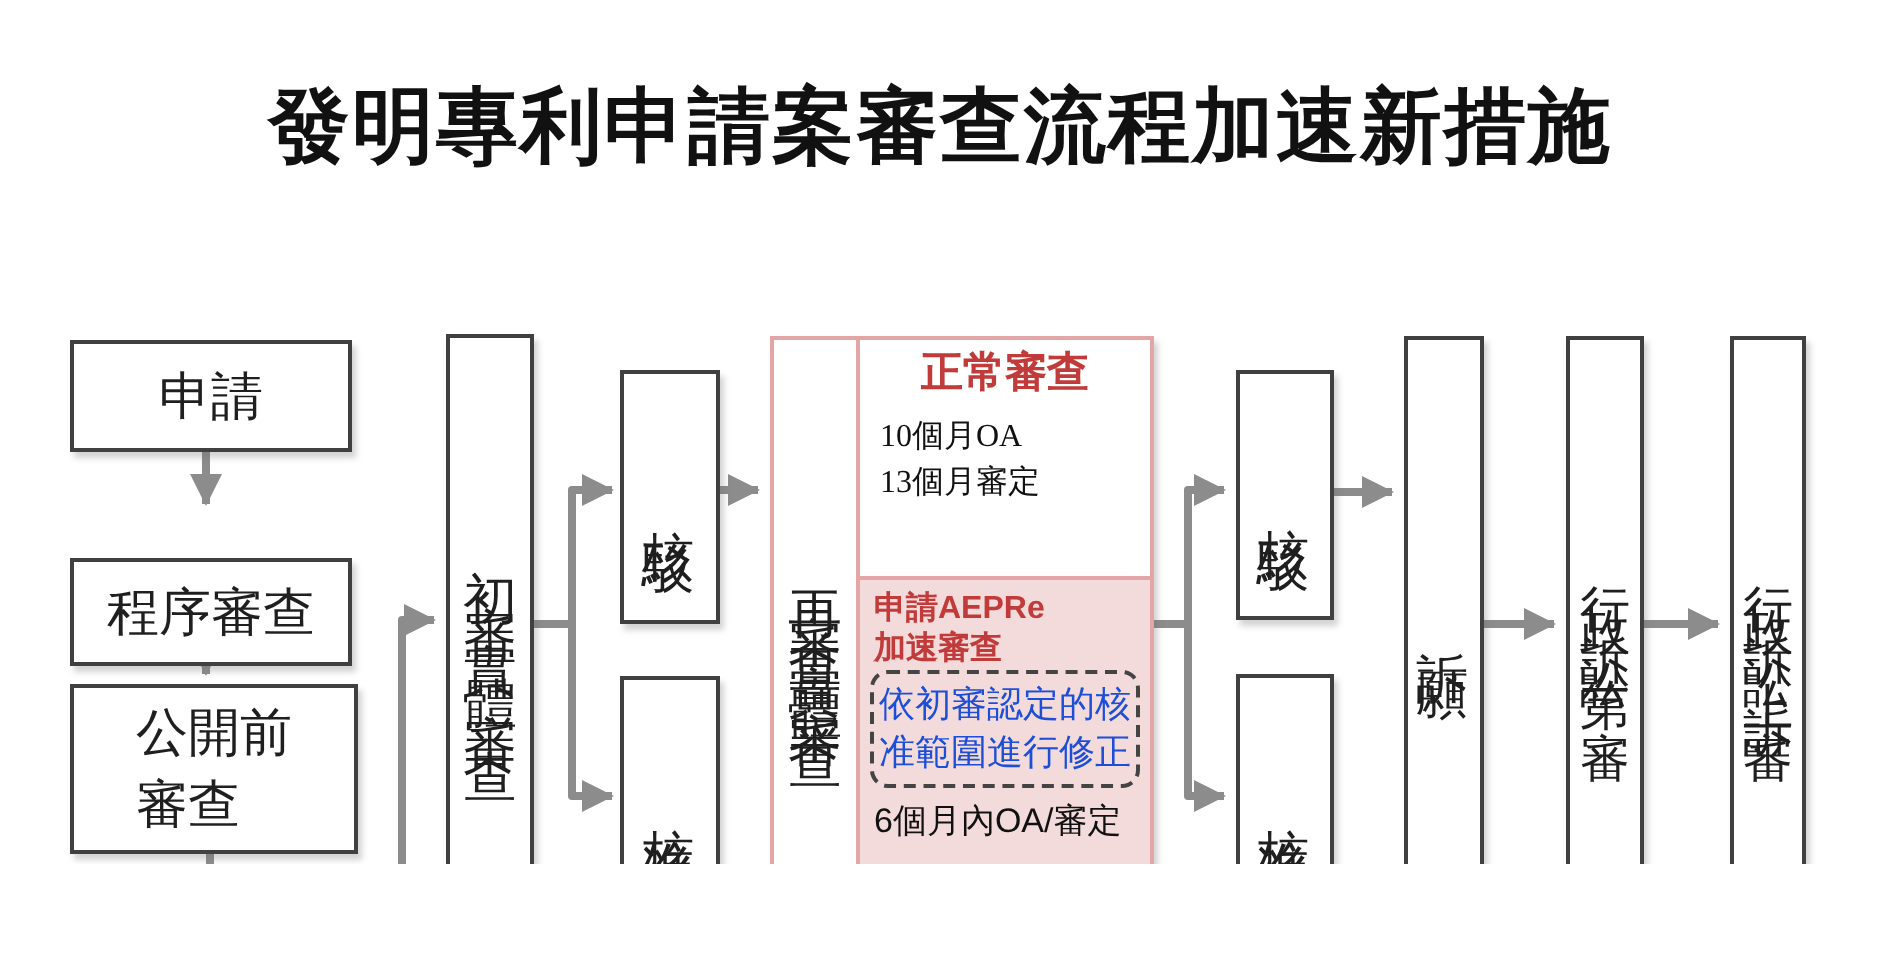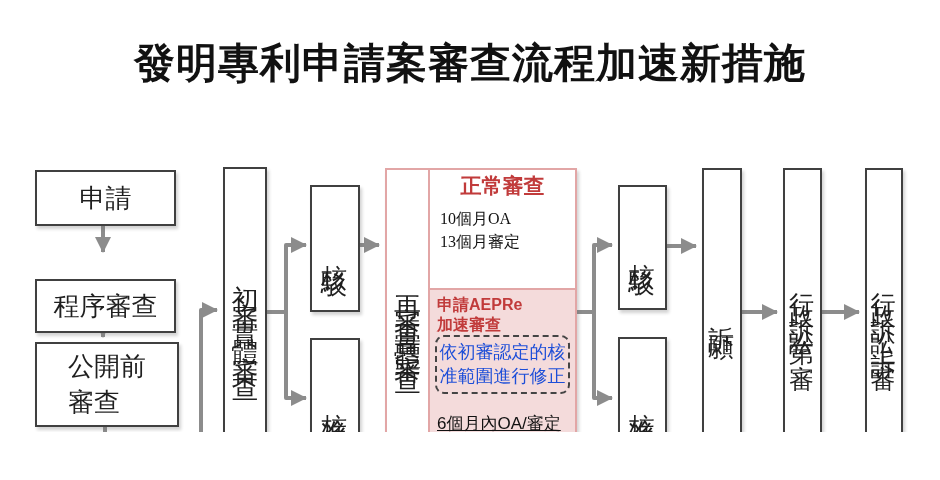--- a/index.html
+++ b/index.html
@@ -47,21 +47,21 @@
   .g-right{flex:1;display:flex;flex-direction:column;min-width:0;}
   .g-top{height:120px;border-bottom:2px solid var(--pink-border,#e2a6a6);background:#fff;padding:2px 7px 0;box-sizing:border-box;}
   .sec-title{color:var(--accent-red,#c13b3b);font-weight:700;font-size:21px;text-align:center;margin-bottom:7px;}
   .sec-lines{font-size:16px;line-height:1.45;color:#111;white-space:pre-line;padding-left:3px;font-family:Liberation Serif, serif;}
   .g-bottom{flex:1;background:var(--pink-fill,#f4dbdb);padding:5px 5px 4px;box-sizing:border-box;}
   .aepre-title{color:var(--accent-red,#c13b3b);font-weight:700;font-size:16px;line-height:1.25;white-space:pre-line;padding-left:2px;}
   .aepre-note{
     border:2px dashed #444;border-radius:9px;margin-top:0;padding:3px 1px;
     font-size:18px;line-height:1.35;white-space:pre-line;text-align:center;color:#1d4ed8;
   }
-  .aepre-bottom{font-size:17px;margin-top:18px;padding-left:2px;color:#111;text-decoration:underline;}
+  .aepre-bottom{font-size:17px;margin-top:5px;padding-left:2px;color:#111;}
 </style>
 </head>
 <body>
 
 <div class="canvas">
 
   <div class="title">
     <div>發明專利申請案審查流程加速新措施</div>
   </div>
 

